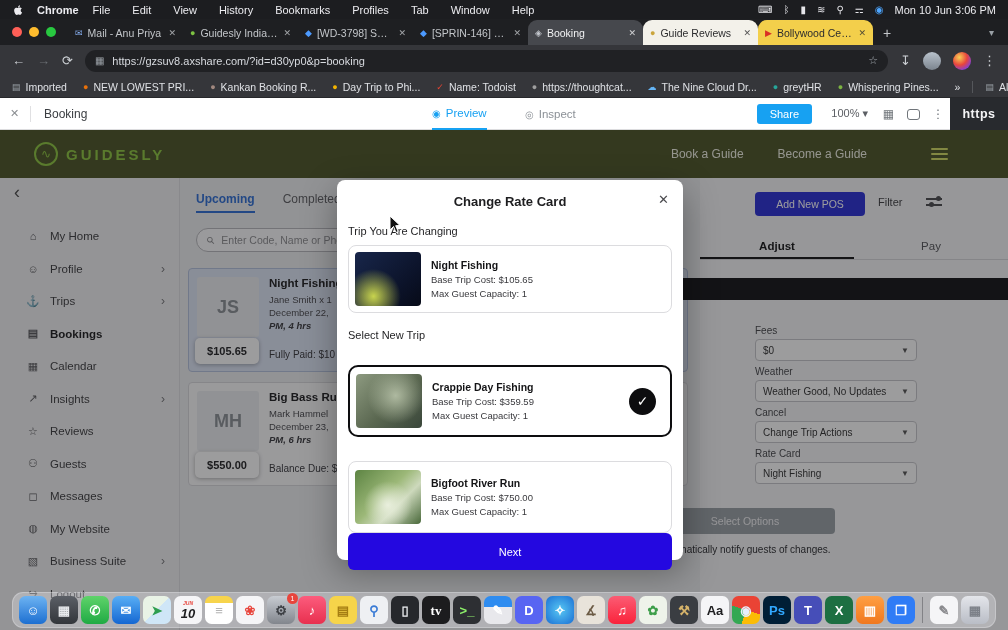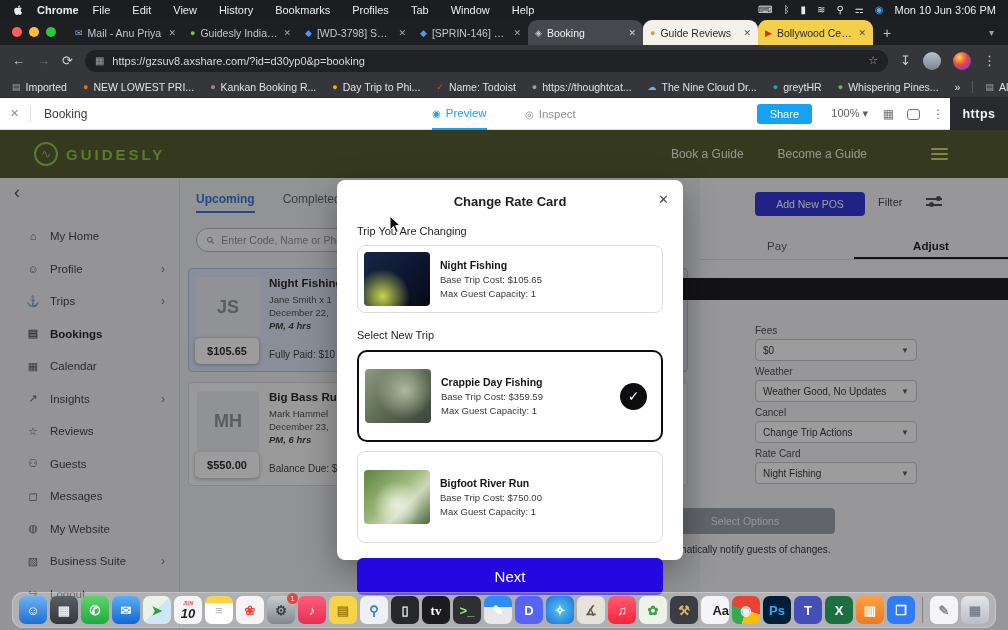--- a/index.html
+++ b/index.html
@@ -117,37 +117,37 @@
   .pselect{height:22px;background:#fff;border:1px solid #c7c7cb;border-radius:4px;display:flex;align-items:center;justify-content:space-between;padding:0 7px;font-size:10px;color:#333}
   .pselect .caret{font-size:8px;color:#555}
   .pfield:nth-of-type(1){top:147px}.pfield:nth-of-type(2){top:188px}
   .pfield:nth-of-type(3){top:229px}.pfield:nth-of-type(4){top:270px}
   .sel-opt{position:absolute;left:-45px;top:330px;width:180px;height:26px;background:#9aa0a6;border:none;border-radius:4px;color:#f2f2f4;font-size:10.5px}
   .panel-note{position:absolute;left:-60px;top:366px;width:340px;font-size:10px;color:#2e2e32}
 
   .dim-overlay{position:absolute;inset:0;background:rgba(18,18,22,.42);z-index:5}
 
   
-  .modal{position:absolute;left:337px;top:180px;width:346px;height:380px;background:#fff;border-radius:8px;box-shadow:0 12px 34px rgba(0,0,0,.35);z-index:10;padding:0 20px}
+  .modal{position:absolute;left:337px;top:180px;width:346px;height:380px;background:#fff;border-radius:8px;box-shadow:0 12px 34px rgba(0,0,0,.35);z-index:10;padding:0 11px}
   .modal-title{text-align:center;font-size:13px;font-weight:bold;color:#1d1d1f;padding-top:14px}
   .modal-close{position:absolute;right:14px;top:12px;font-size:13px;color:#4a4a4e}
   .msec{font-size:11px;color:#1f1f21;margin-top:16px}
   .trip-card{margin-top:8px;border:1px solid #dcdcdf;border-radius:8px;display:flex;align-items:center;padding:6px;height:68px}
-  .trip-card.option{height:92px;margin-top:9px}
+  .trip-card.option{height:72px;margin-top:24px}
   .trip-card.selected{border:2px solid #0d0d0f;border-radius:10px}
   .trip-photo{width:66px;height:54px;border-radius:4px;flex:0 0 auto}
   .photo-night{background:radial-gradient(circle at 28% 82%,#c8d44e 0%,rgba(200,212,78,0) 42%),linear-gradient(135deg,#18264a,#0b1228 70%,#070b18)}
   .photo-crappie{background:radial-gradient(circle at 60% 40%,#aeb9a0 0%,rgba(174,185,160,0) 55%),linear-gradient(135deg,#8d9a80,#5a6750 55%,#39463a)}
   .photo-river{background:radial-gradient(circle at 50% 65%,#e9efdd 0%,rgba(233,239,221,0) 50%),linear-gradient(135deg,#5d8443,#9cb878 45%,#cdd9bc 65%,#49683a)}
   .trip-info{margin-left:10px}
   .trip-name{font-size:10.5px;font-weight:bold;color:#141416}
   .trip-line{font-size:9.5px;color:#39393d;margin-top:3px}
   .check-circle{margin-left:auto;margin-right:8px;width:27px;height:27px;border-radius:50%;background:#0d0d0f;color:#fff;font-size:14px;display:none;align-items:center;justify-content:center}
   .check-circle.show{display:flex}
-  .next-btn{display:block;width:100%;height:37px;margin-top:15px;border:none;border-radius:6px;color:#fff;font-size:15px}
+  .next-btn{display:block;width:100%;height:37px;border:none;border-radius:6px;color:#fff;font-size:11px}
 
   
   .cursor{position:absolute;left:389px;top:215px;z-index:50}
 
   
   .dock{position:absolute;left:50%;transform:translateX(-50%);bottom:2px;height:36px;background:rgba(240,240,245,.32);border:1px solid rgba(255,255,255,.25);border-radius:11px;display:flex;align-items:center;padding:0 6px;gap:3px;z-index:40}
   .dock-item{position:relative;width:28px;height:28px;border-radius:6.5px;display:flex;flex-direction:column;align-items:center;justify-content:center;overflow:visible}
   .dock-glyph{font-size:13px;line-height:1;font-weight:bold}
   .dock-top{font-size:5px;font-weight:bold;color:#e8453c;line-height:1;margin-bottom:1px}
   .dock-top:empty{display:none}
@@ -485,23 +485,23 @@
   </div>
 
   <div class="panel">
     <button class="addpos" style="background: rgb(42, 47, 214);">Add New POS</button>
     <span class="filter-wrap">
       <span>Filter</span>
       <span class="sliders"></span>
     </span>
     <div class="panel-tabs">
 
+        <span class="ptab active">Adjust</span>
+
         <span class="ptab">Pay</span>
-
-        <span class="ptab active">Adjust</span>
       </div>
     <div class="dark-strip"></div>
     <div>
 
         <div class="pfield">
           <div class="plabel">Fees</div>
           <div class="pselect">
             <span>$0</span>
             <span class="caret">▼</span>
           </div>
@@ -713,21 +713,21 @@
         <span class="dock-glyph">✿</span>
 
       </div>
 
       <div class="dock-item" style="background: rgb(58, 61, 66); color: rgb(215, 180, 106);">
 
         <span class="dock-glyph">⚒</span>
 
       </div>
 
-      <div class="dock-item" style="background: rgb(245, 245, 247); color: rgb(29, 29, 31); align-items: flex-end;">
+      <div class="dock-item" style="background: rgb(245, 245, 247); color: rgb(29, 29, 31);">
 
         <span class="dock-glyph">Aa</span>
 
       </div>
 
       <div class="dock-item" style="background: conic-gradient(rgb(234, 67, 53) 0deg, rgb(234, 67, 53) 30%, rgb(251, 188, 5) 30%, rgb(251, 188, 5) 55%, rgb(52, 168, 83) 55%, rgb(52, 168, 83) 80%, rgb(234, 67, 53) 80%); color: rgb(232, 240, 254);">
 
         <span class="dock-glyph">◉</span>
 
       </div>

